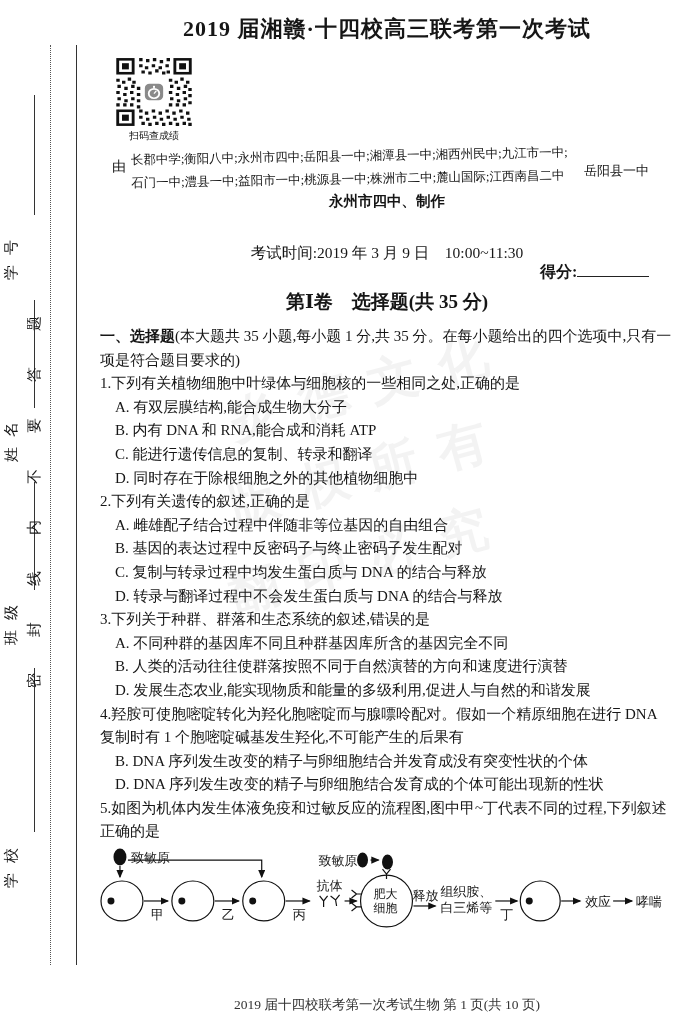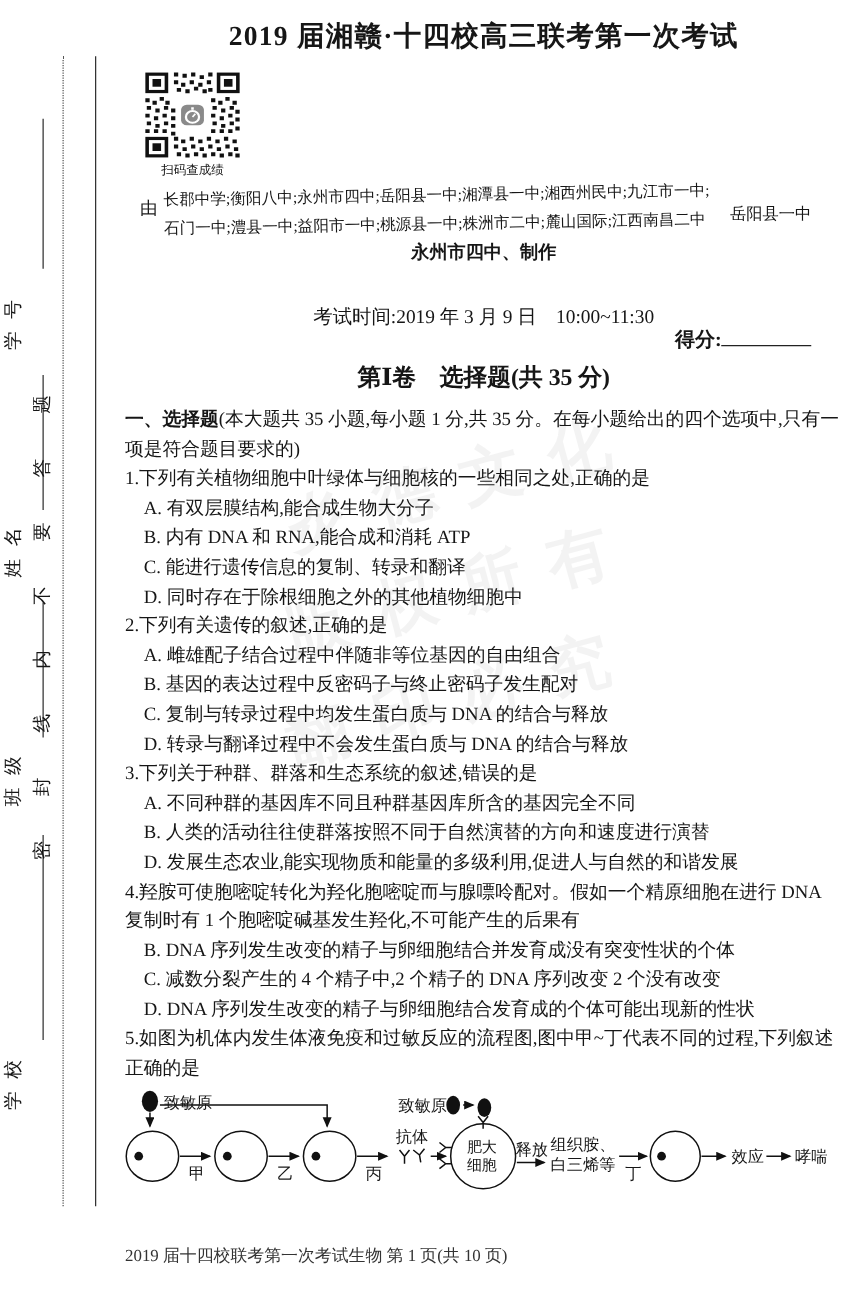--- a/index.html
+++ b/index.html
@@ -41,21 +41,21 @@
   .defen{position:absolute;left:540px;top:262px;font-size:16px;font-weight:bold;}
   .defen .blank{display:inline-block;width:72px;border-bottom:1px solid #222;height:14px;}
   .section-title{position:absolute;left:100px;top:289px;width:574px;text-align:center;
     font-size:19px;font-weight:bold;}
   
   .body{position:absolute;left:100px;top:324px;width:574px;font-size:15px;line-height:23.6px;}
   .intro .b{font-weight:bold;font-family:"Liberation Sans",sans-serif;}
   .option{padding-left:15px;}
   .diagram-svg{display:block;margin-top:4px;}
   
-  .footer{position:absolute;left:100px;top:996px;width:574px;text-align:left;font-size:13.5px;color:#333;}
+  .footer{position:absolute;left:100px;top:996px;width:574px;text-align:center;font-size:13.5px;color:#333;}
   
   .wm{position:absolute;left:225px;font-size:50px;letter-spacing:22px;color:#000;opacity:0.045;
     transform:rotate(-15deg);font-family:"Liberation Sans",sans-serif;font-weight:bold;white-space:nowrap;}
   svg text{font-family:"Liberation Serif","DejaVu Serif",serif;}
 </style>
 </head>
 <body>
 
 <div class="page">
 
@@ -164,21 +164,20 @@
     <div class="question">
       <div class="stem">3.下列关于种群、群落和生态系统的叙述,错误的是</div>
       <div class="option">A. 不同种群的基因库不同且种群基因库所含的基因完全不同</div>
       <div class="option">B. 人类的活动往往使群落按照不同于自然演替的方向和速度进行演替</div>
       <div class="option">D. 发展生态农业,能实现物质和能量的多级利用,促进人与自然的和谐发展</div>
     </div>
 
     <div class="question">
       <div class="stem">4.羟胺可使胞嘧啶转化为羟化胞嘧啶而与腺嘌呤配对。假如一个精原细胞在进行 DNA 复制时有 1 个胞嘧啶碱基发生羟化,不可能产生的后果有</div>
       <div class="option">B. DNA 序列发生改变的精子与卵细胞结合并发育成没有突变性状的个体</div>
-      <div class="option">C. 减数分裂产生的 4 个精子中,2 个精子的 DNA 序列改变 2 个没有改变</div>
       <div class="option">D. DNA 序列发生改变的精子与卵细胞结合发育成的个体可能出现新的性状</div>
     </div>
 
     <div class="question">
       <div class="stem">5.如图为机体内发生体液免疫和过敏反应的流程图,图中甲~丁代表不同的过程,下列叙述正确的是</div>
     </div>
 
     <svg class="diagram-svg" width="574" height="86" viewBox="0 0 575 86">
       <defs>
         <marker id="ah" markerWidth="8" markerHeight="8" refX="6" refY="3" orient="auto">

